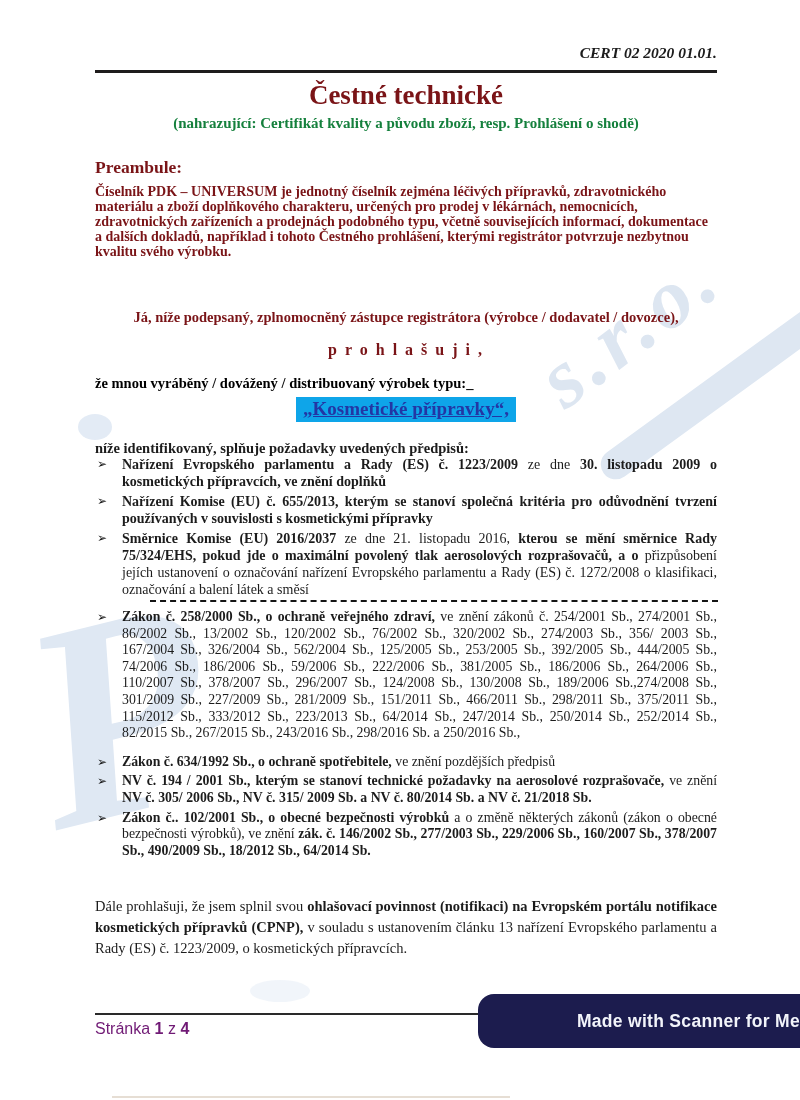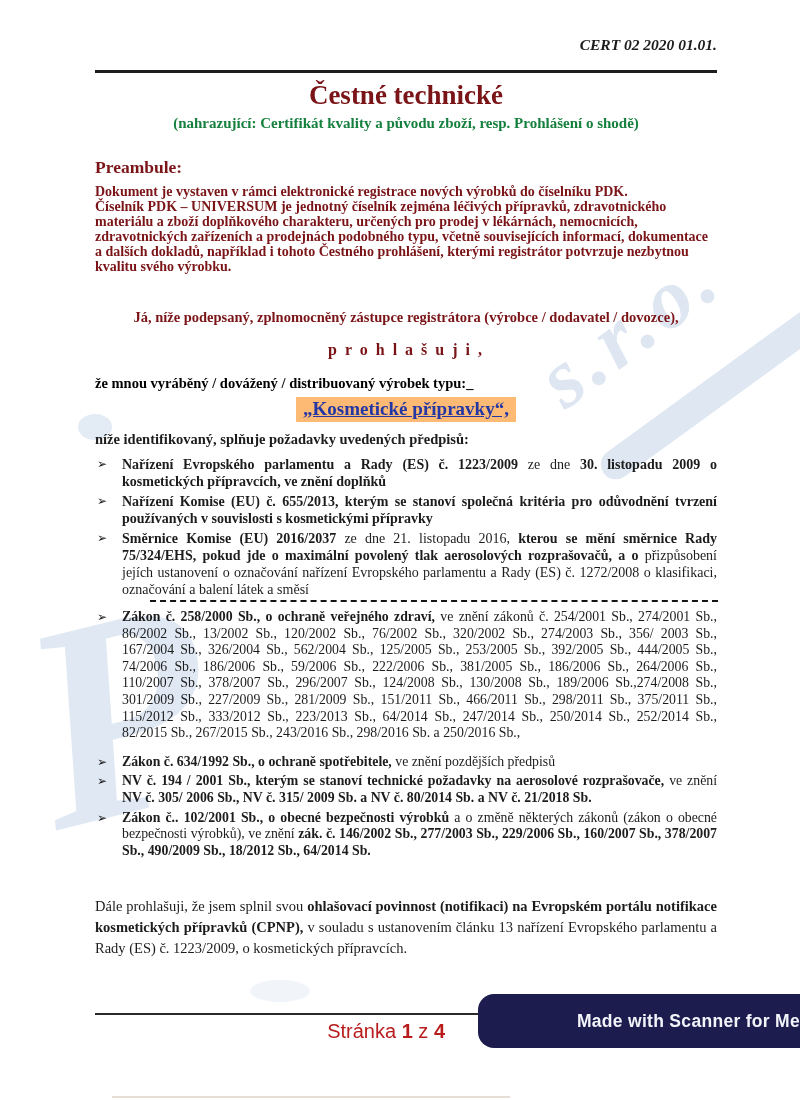--- a/index.html
+++ b/index.html
@@ -11,53 +11,53 @@
   .col{left:95px;width:622px;}
   
   .wm{position:absolute;z-index:0;color:#dde6f1;pointer-events:none;}
   .wm-text{font-family:"Liberation Serif",serif;font-weight:bold;font-style:italic;
     font-size:84px;letter-spacing:6px;transform:rotate(-37deg);}
   .wm-bar{width:300px;height:30px;border-radius:16px;background:#dee7f2;transform:rotate(-36deg);}
   .wm-letter{font-family:"Liberation Serif",serif;font-style:italic;font-weight:bold;
     font-size:290px;line-height:1;transform:rotate(-14deg);color:#dfe8f3;}
   .wm-blob{border-radius:50%;background:#e3ebf5;}
   
-  .cert{top:36px;text-align:right;font-style:italic;font-weight:bold;font-size:15.5px;z-index:2;}
+  .cert{top:44px;text-align:right;font-style:italic;font-weight:bold;font-size:15.5px;z-index:2;}
   .hr-top{top:70px;height:2.5px;background:#1e1c1c;z-index:2;}
   .title{top:80px;text-align:center;color:#7a1417;font-weight:bold;font-size:27px;z-index:2;}
   .subtitle{top:115px;text-align:center;color:#15803d;font-weight:bold;font-size:15px;z-index:2;}
   
   .pre-head{top:157px;color:#7a1417;font-weight:bold;font-size:17.5px;z-index:2;}
   .pre-text{top:184px;color:#7a1417;font-weight:bold;font-size:14px;line-height:15px;z-index:2;}
   
   .intro{top:309px;text-align:center;color:#7a1417;font-weight:bold;font-size:14.5px;z-index:2;}
   .verb{top:341px;text-align:center;color:#7a1417;font-weight:bold;font-size:16px;letter-spacing:2px;z-index:2;}
   .product{top:375px;color:#000000;font-weight:bold;font-size:14.5px;z-index:2;}
   .hl-wrap{top:397px;text-align:center;z-index:2;}
-  .hl{display:inline-block;background:#fdba74;color:#2336a4;font-weight:bold;font-size:19px;
+  .hl{display:inline-block;background:#0ea5e9;color:#2336a4;font-weight:bold;font-size:19px;
       text-decoration:underline;text-decoration-color:#2336a4;padding:1px 7px 2px 7px;}
-  .compliance{top:431px;font-weight:bold;font-size:14.5px;z-index:2;}
+  .compliance{top:440px;font-weight:bold;font-size:14.5px;z-index:2;}
   
   ul.reg{list-style:none;margin:0;padding:0;z-index:2;}
   ul.reg li{position:relative;padding-left:27px;text-align:justify;margin-bottom:3px;}
   ul.reg .arrow{position:absolute;left:2px;top:0;font-family:"DejaVu Sans",sans-serif;
     font-size:12px;color:#141414;}
   .eu-list{top:456px;font-size:14px;line-height:17px;font-weight:bold;}
   .eu-list .r{font-weight:normal;}
   .dashed{top:600px;left:150px;width:568px;border-top:2.5px dashed #141414;z-index:2;}
   .cz-list{top:609px;font-size:13.8px;line-height:16.6px;}
   .cz-list .b{font-weight:bold;}
   .cz-list li.gap{margin-top:12px;}
   
   .notif{top:896px;text-align:justify;font-size:14.5px;line-height:21px;z-index:2;}
   .notif .b{font-weight:bold;}
   
   .hr-foot{top:1013px;left:95px;width:448px;height:2px;background:#2a2a2a;z-index:2;}
-  .stranka{top:1020px;left:95px;width:350px;text-align:right;z-index:2;
-    font-family:"Liberation Sans",sans-serif;font-size:20px;color:#b91c1c;}
+  .stranka{top:1020px;left:95px;width:350px;z-index:2;
+    font-family:"Liberation Sans",sans-serif;font-size:16px;color:#701a75;}
   .stranka .b{font-weight:bold;}
   .badge{top:994px;right:0;width:322px;height:54px;background:#1c1c4e;
     border-radius:16px 0 0 16px;display:flex;align-items:center;justify-content:flex-end;z-index:3;}
   .badge span{font-family:"Liberation Sans",sans-serif;font-weight:bold;font-size:17.5px;
     color:#f2f4fa;letter-spacing:0.3px;}
   .scan-line{top:1096px;left:112px;width:398px;height:2px;background:#d9cdbd;opacity:0.65;z-index:1;}
 </style>
 </head>
 <body>
 
@@ -70,21 +70,20 @@
 <div class="wm wm-blob" style="left:250px;top:980px;width:60px;height:22px;opacity:.5;"></div>
 <div class="abs scan-line"></div>
 
 <div class="abs col cert">CERT 02 2020 01.01.</div>
 <div class="abs col hr-top"></div>
 <div class="abs col title">Čestné technické</div>
 <div class="abs col subtitle">(nahrazující: Certifikát kvality a původu zboží, resp. Prohlášení o shodě)</div>
 
 <div class="abs col pre-head">Preambule:</div>
 <div class="abs col pre-text">
-  <div>Dokument je vystaven v rámci elektronické registrace nových výrobků do číselníku PDK.</div>
   <div>Číselník PDK – UNIVERSUM je jednotný číselník zejména léčivých přípravků, zdravotnického materiálu a zboží doplňkového charakteru, určených pro prodej v lékárnách, nemocnicích, zdravotnických zařízeních a prodejnách podobného typu, včetně souvisejících informací, dokumentace a dalších dokladů, například i tohoto Čestného prohlášení, kterými registrátor potvrzuje nezbytnou kvalitu svého výrobku.</div>
 </div>
 
 <div class="abs col intro">Já, níže podepsaný, zplnomocněný zástupce registrátora (výrobce / dodavatel / dovozce),</div>
 <div class="abs col verb">p r o h l a š u j i ,</div>
 <div class="abs col product">že mnou vyráběný / dovážený  / distribuovaný výrobek typu:_</div>
 <div class="abs col hl-wrap">
   <span class="hl">„Kosmetické přípravky“,</span>
 </div>
 <div class="abs col compliance">níže identifikovaný, splňuje požadavky uvedených předpisů:</div>

